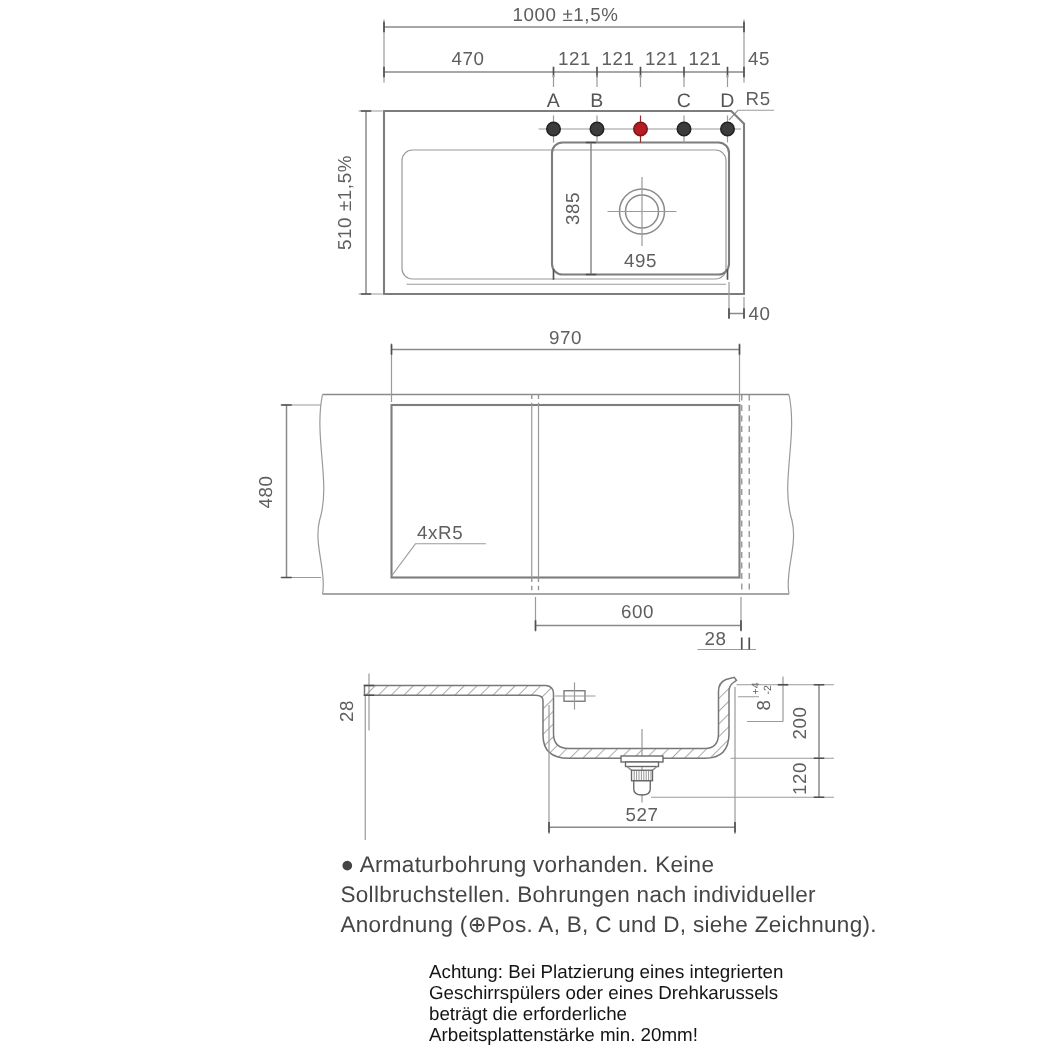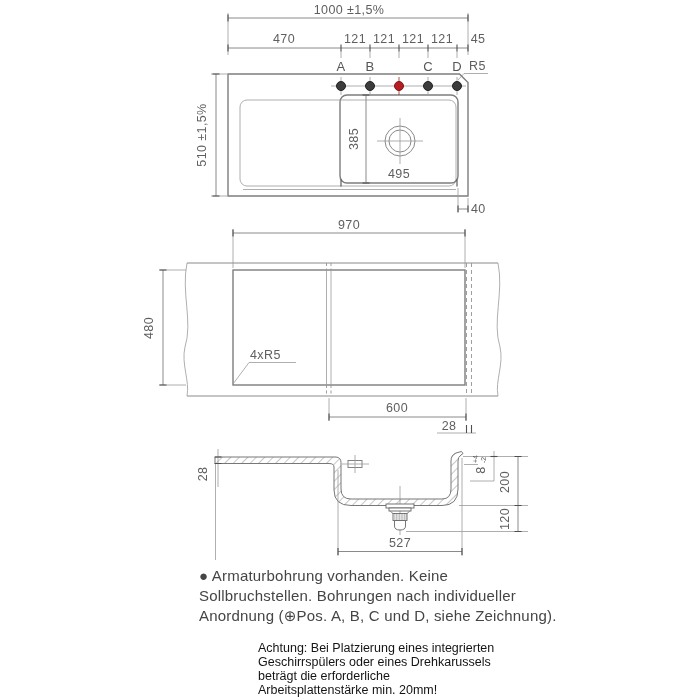--- a/index.html
+++ b/index.html
@@ -1,17 +1,17 @@
 <!DOCTYPE html>
 <html><head>
 <meta charset="utf-8">
 <style>
   html,body{margin:0;padding:0;background:#ffffff;}
   .canvas{position:relative;width:556px;height:700px;background:#ffffff;overflow:hidden;
-          font-family:"Liberation Sans",sans-serif;}
+          font-family:"Liberation Sans",sans-serif;margin-left:28px;}
   svg{display:block;}
   
   .ln   {stroke:#8a8a8a;stroke-width:1;fill:none;}
   .lnb  {stroke:#7d7d7d;stroke-width:1.4;fill:none;}
   .lnt  {stroke:#9a9a9a;stroke-width:0.8;fill:none;}
   .dash {stroke:#949494;stroke-width:0.9;fill:none;stroke-dasharray:4 3;}
   .dash2{stroke:#949494;stroke-width:0.9;fill:none;stroke-dasharray:3 2.5;}
   .tick {stroke:#4f4f4f;stroke-width:1.1;fill:none;}
   .dt   {fill:#5f5f5f;font-size:12.5px;text-anchor:middle;letter-spacing:0.4px;}
   .dts  {fill:#5f5f5f;font-size:12.5px;text-anchor:start;letter-spacing:0.4px;}

